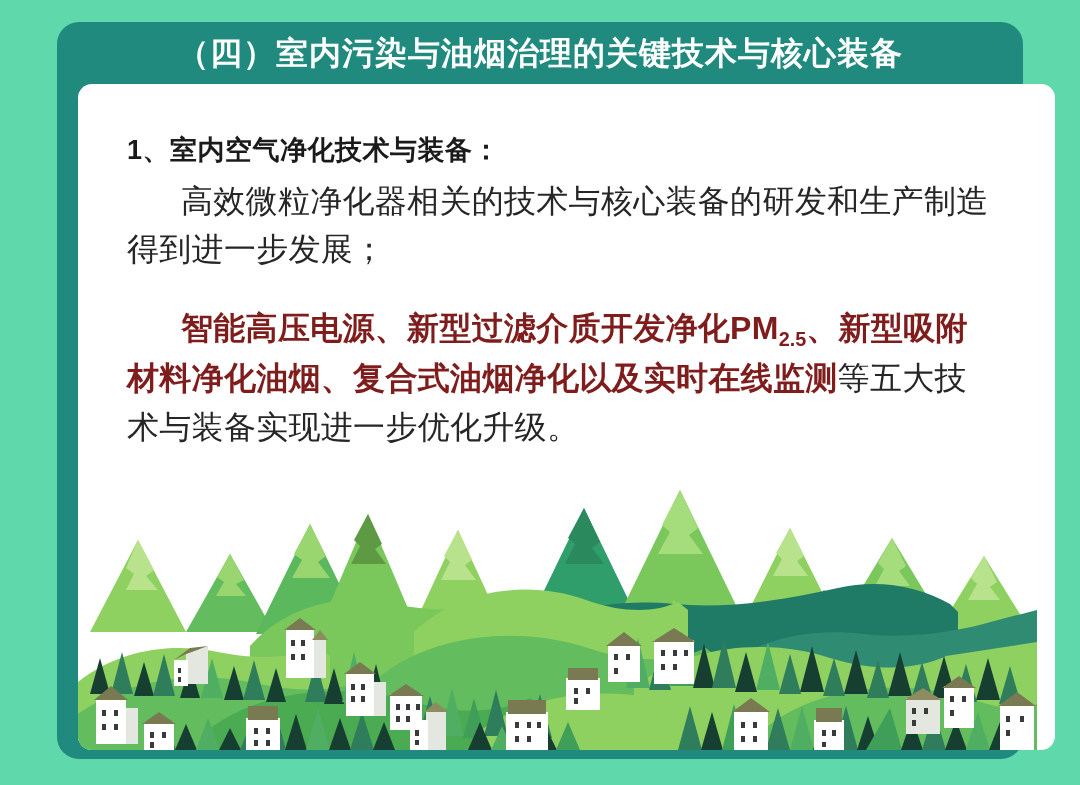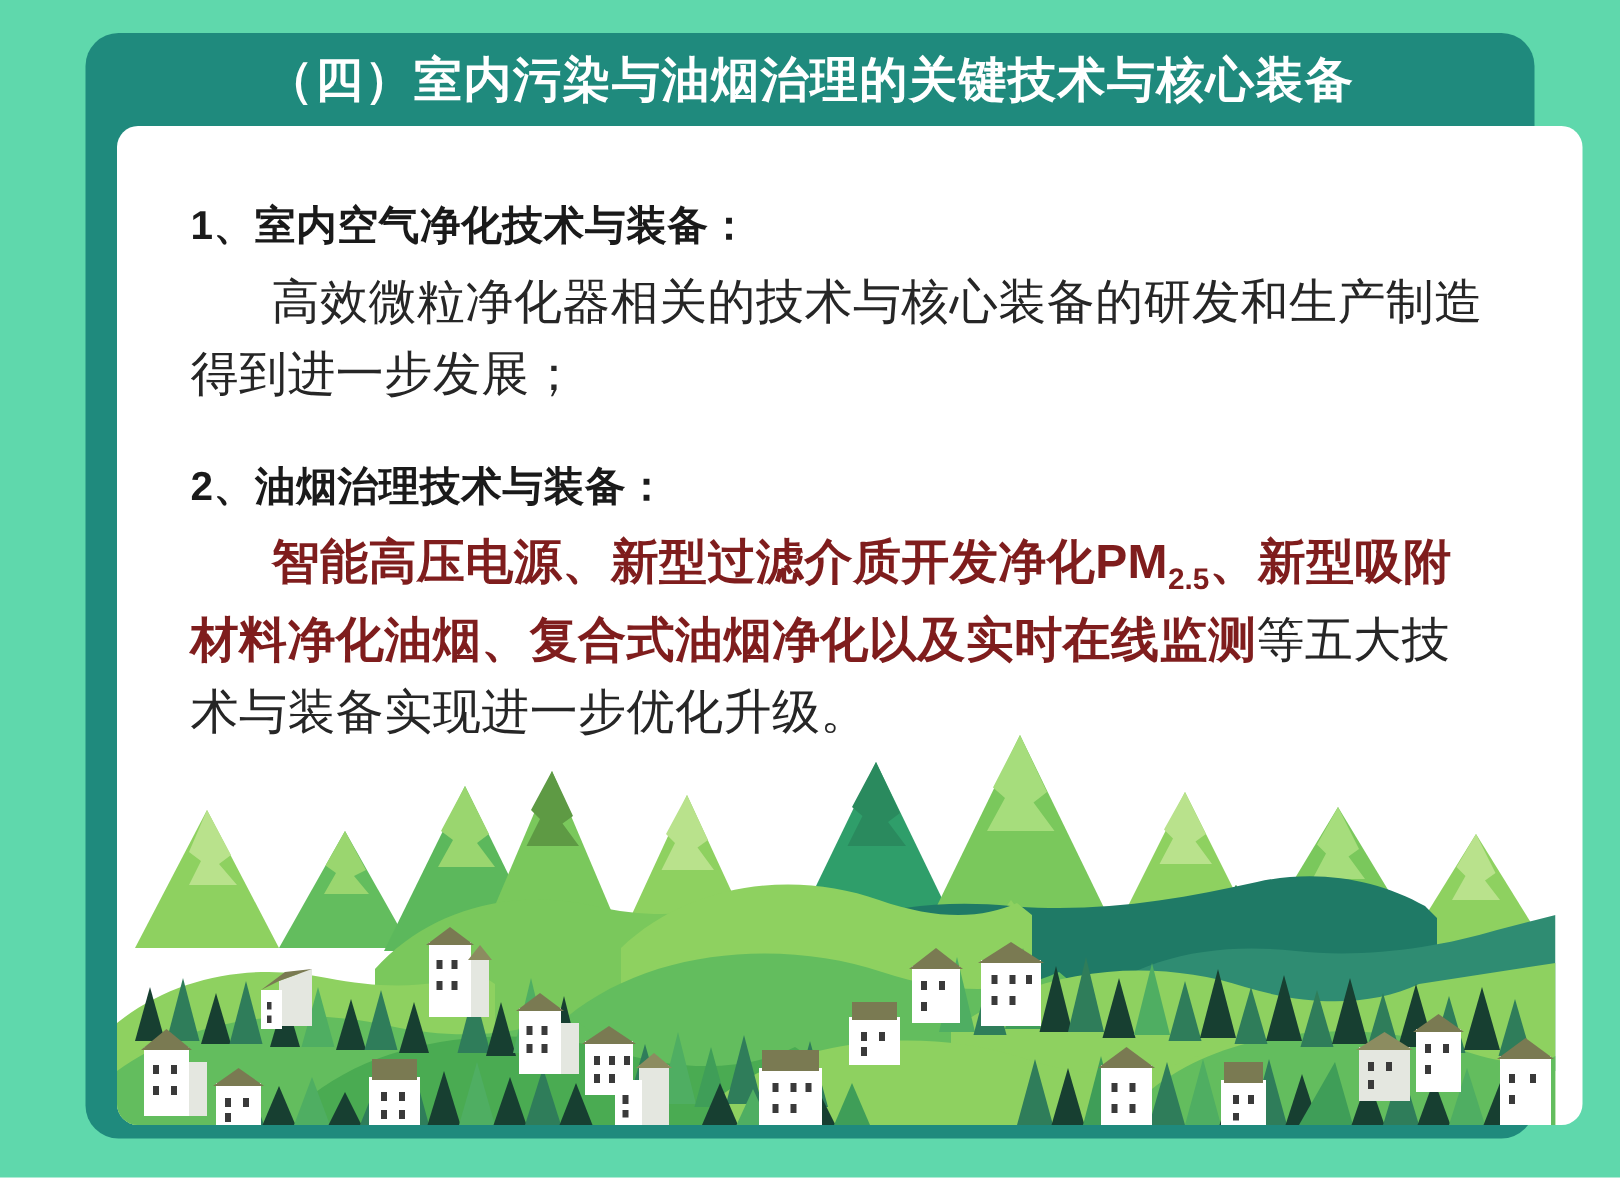--- a/index.html
+++ b/index.html
@@ -99,21 +99,20 @@
 
 <div id="content-panel">
 
   <div id="text-body">
 
     <h2 class="section-heading">1、室内空气净化技术与装备：</h2>
     <p class="section-para">高效微粒净化器相关的技术与核心装备的研发和生产制造得到进一步发展；</p>
 
     <div class="spacer-block"></div>
 
-    <h2 class="section-heading">2、油烟治理技术与装备：</h2>
     <p class="section-para para-2"><span class="hl">智能高压电源、新型过滤介质开发净化PM</span><span class="hl sub">2.5</span><span class="hl">、新型吸附材料净化油烟、复合式油烟净化以及实时在线监测</span><span>等五大技术与装备实现进一步优化升级。</span></p>
 
   </div>
 
   <div id="landscape">
     <svg viewBox="0 0 959 268" preserveAspectRatio="none" xmlns="http://www.w3.org/2000/svg">
       <defs>
 
         <g id="pineA">
           <polygon points="0,0 9,26 -9,26"></polygon>

